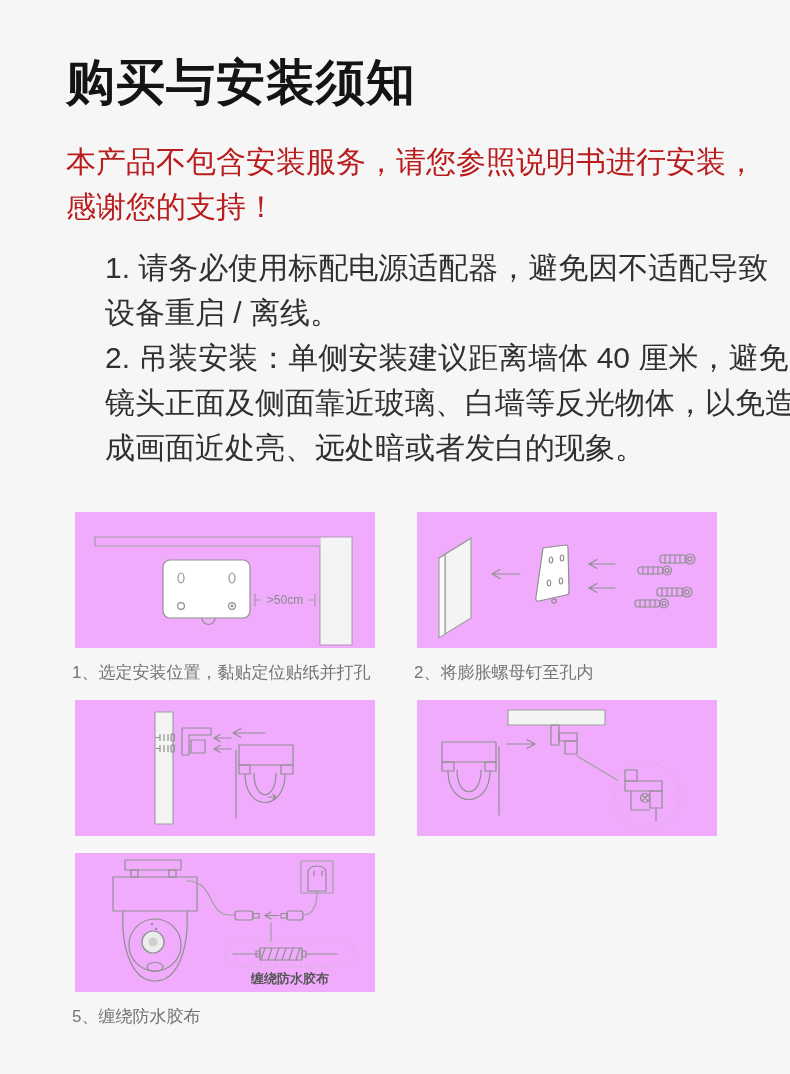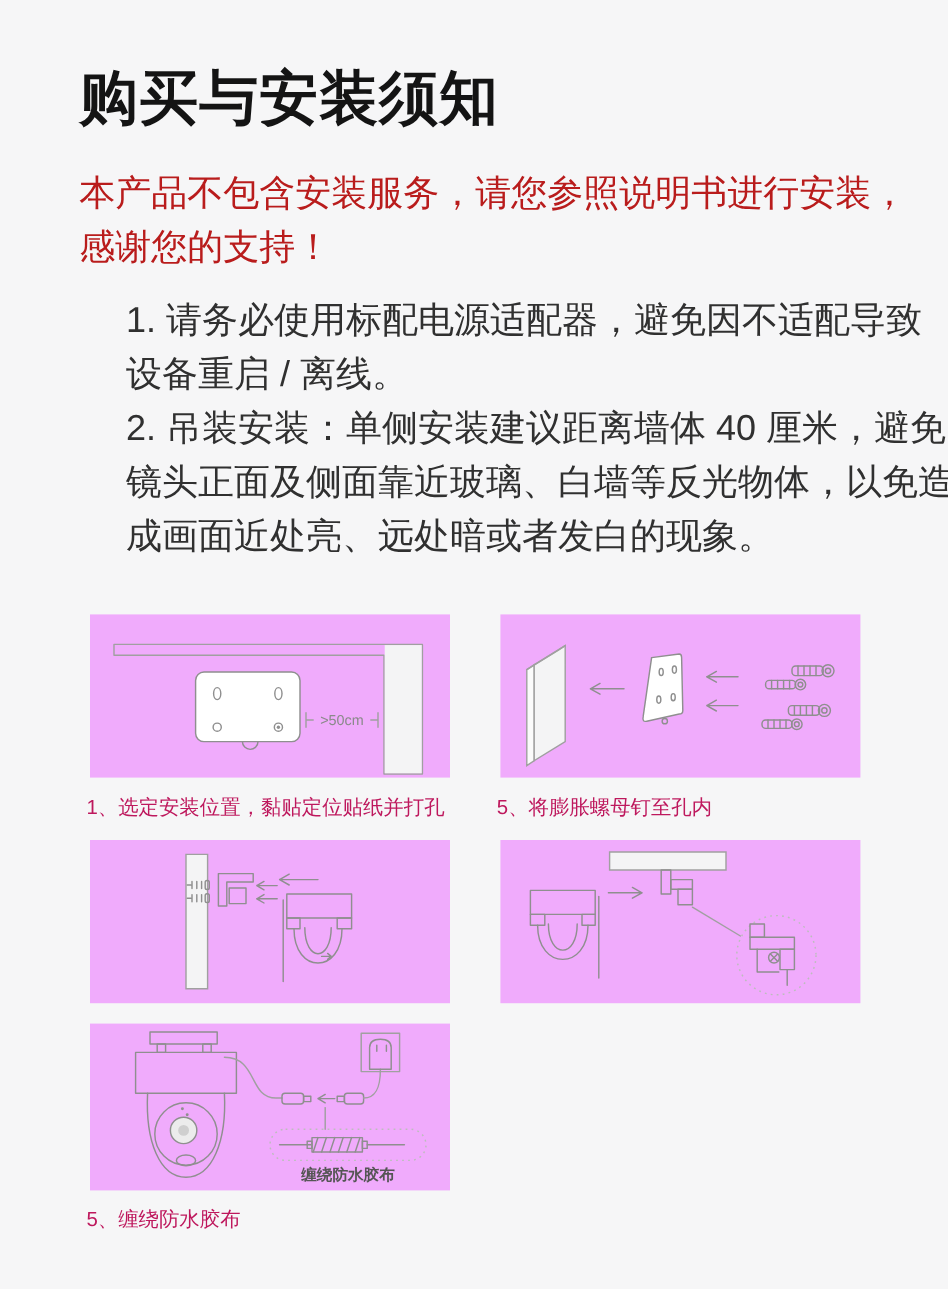--- a/index.html
+++ b/index.html
@@ -29,21 +29,21 @@
     margin:42px 0 0 75px;
   }
   figure.step{margin:0;}
   .panel{
     width:300px;height:136px;background:#f0abfc;
     overflow:hidden;
   }
   .step-5 .panel{height:139px;}
   figcaption{
     margin:15px 0 0 -3px;
-    font-size:17px;line-height:20px;color:#be185d;
+    font-size:17px;line-height:20px;color:#737373;
     white-space:nowrap;
   }
   svg{display:block;}
   svg *{vector-effect:non-scaling-stroke;}
   .ln{fill:none;stroke:#a0a0a0;stroke-width:1.2;stroke-linecap:round;stroke-linejoin:round;}
   .ln2{fill:none;stroke:#8f8f8f;stroke-width:1.2;stroke-linecap:round;stroke-linejoin:round;}
   .fillwall{fill:#f4f4f5;stroke:#a0a0a0;stroke-width:1.2;}
   .fillwhite{fill:#ffffff;stroke:#8f8f8f;stroke-width:1.2;}
   .dim-text{font-size:12px;fill:#8a8a8a;}
   .tape-text{font-size:13px;font-weight:700;fill:#555555;}
@@ -130,21 +130,21 @@
             <circle class="ln2" cx="270" cy="80" r="5"></circle>
               <circle class="ln2" cx="270" cy="80" r="2.2"></circle>
 
             <rect class="ln2" x="218" y="88" width="25" height="7" rx="3"></rect>
             <path class="ln2" d="M223,88 v7 M228,88 v7 M233,88 v7 M238,88 v7"></path>
             <circle class="ln2" cx="247" cy="91.5" r="4.4"></circle>
               <circle class="ln2" cx="247" cy="91.5" r="2"></circle>
           </g>
         </svg>
       </div>
-      <figcaption>5、将膨胀螺母钉至孔内</figcaption>
+      <figcaption>2、将膨胀螺母钉至孔内</figcaption>
     </figure>
 
     <figure class="step step-3">
       <div class="panel">
         <svg width="300" height="136" viewBox="0 0 300 136">
           <g>
             <rect class="fillwall" x="80" y="12" width="18" height="112"></rect>
           </g>
           <g>
             <path class="ln2" d="M81,37.5 H84 M85,34.5 v6 M89,34.5 v6 M93,34.5 v6"></path>

